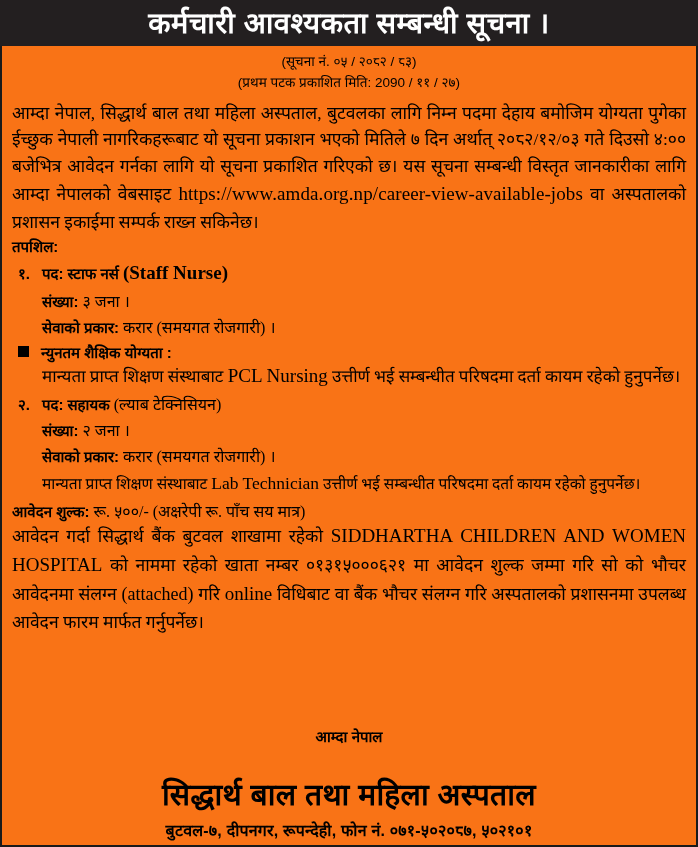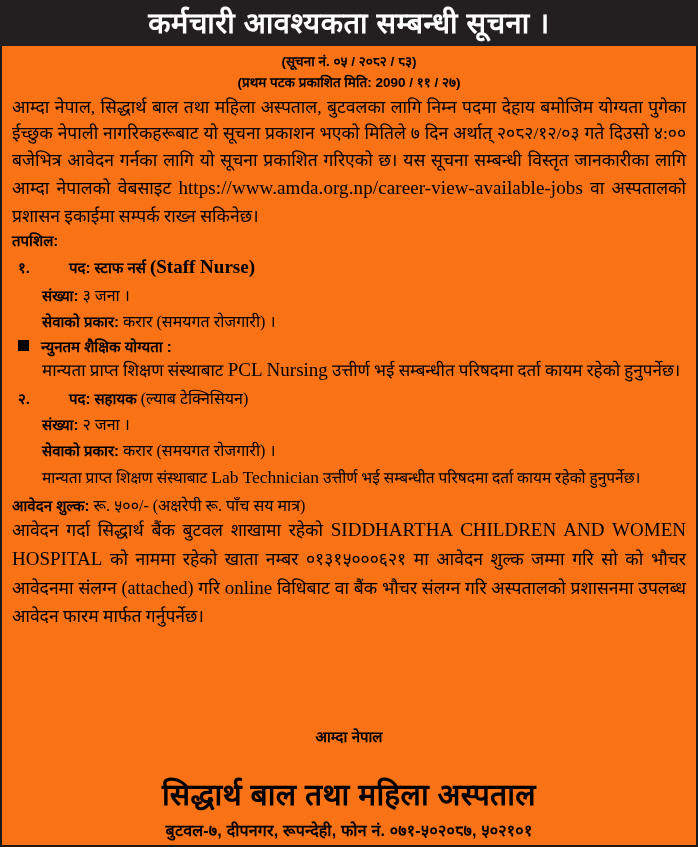--- a/index.html
+++ b/index.html
@@ -53,26 +53,27 @@
     box-sizing: border-box;
     padding: 6px 10px 0 10px;
     display: flex;
     flex-direction: column;
     overflow: hidden;
   }
 
   .subhead {
     text-align: center;
     font-family: "Liberation Sans", "DejaVu Sans", sans-serif;
-    font-weight: bold;
+    font-weight: normal;
     font-size: 13.5px;
     line-height: 1.55;
   }
 
   .intro {
+    margin-top: 6px;
     font-size: 17.5px;
     line-height: 1.52;
     text-align: justify;
     text-justify: inter-word;
   }
   .intro .url {
     font-family: "Liberation Serif", "DejaVu Serif", serif;
     font-size: 19px;
     letter-spacing: 0.1px;
   }
@@ -98,21 +99,20 @@
     width: 30px;
     flex: 0 0 30px;
     font-family: "Liberation Sans", "DejaVu Sans", sans-serif;
     font-weight: bold;
     font-size: 15px;
     padding-left: 6px;
     box-sizing: border-box;
   }
   .pos-body {
     flex: 1 1 auto;
-    margin-left: 27px;
   }
   .lbl {
     font-family: "Liberation Sans", "DejaVu Sans", sans-serif;
     font-weight: bold;
     font-size: 15px;
   }
   .val {
     font-size: 16px;
     text-align: center;
   }

